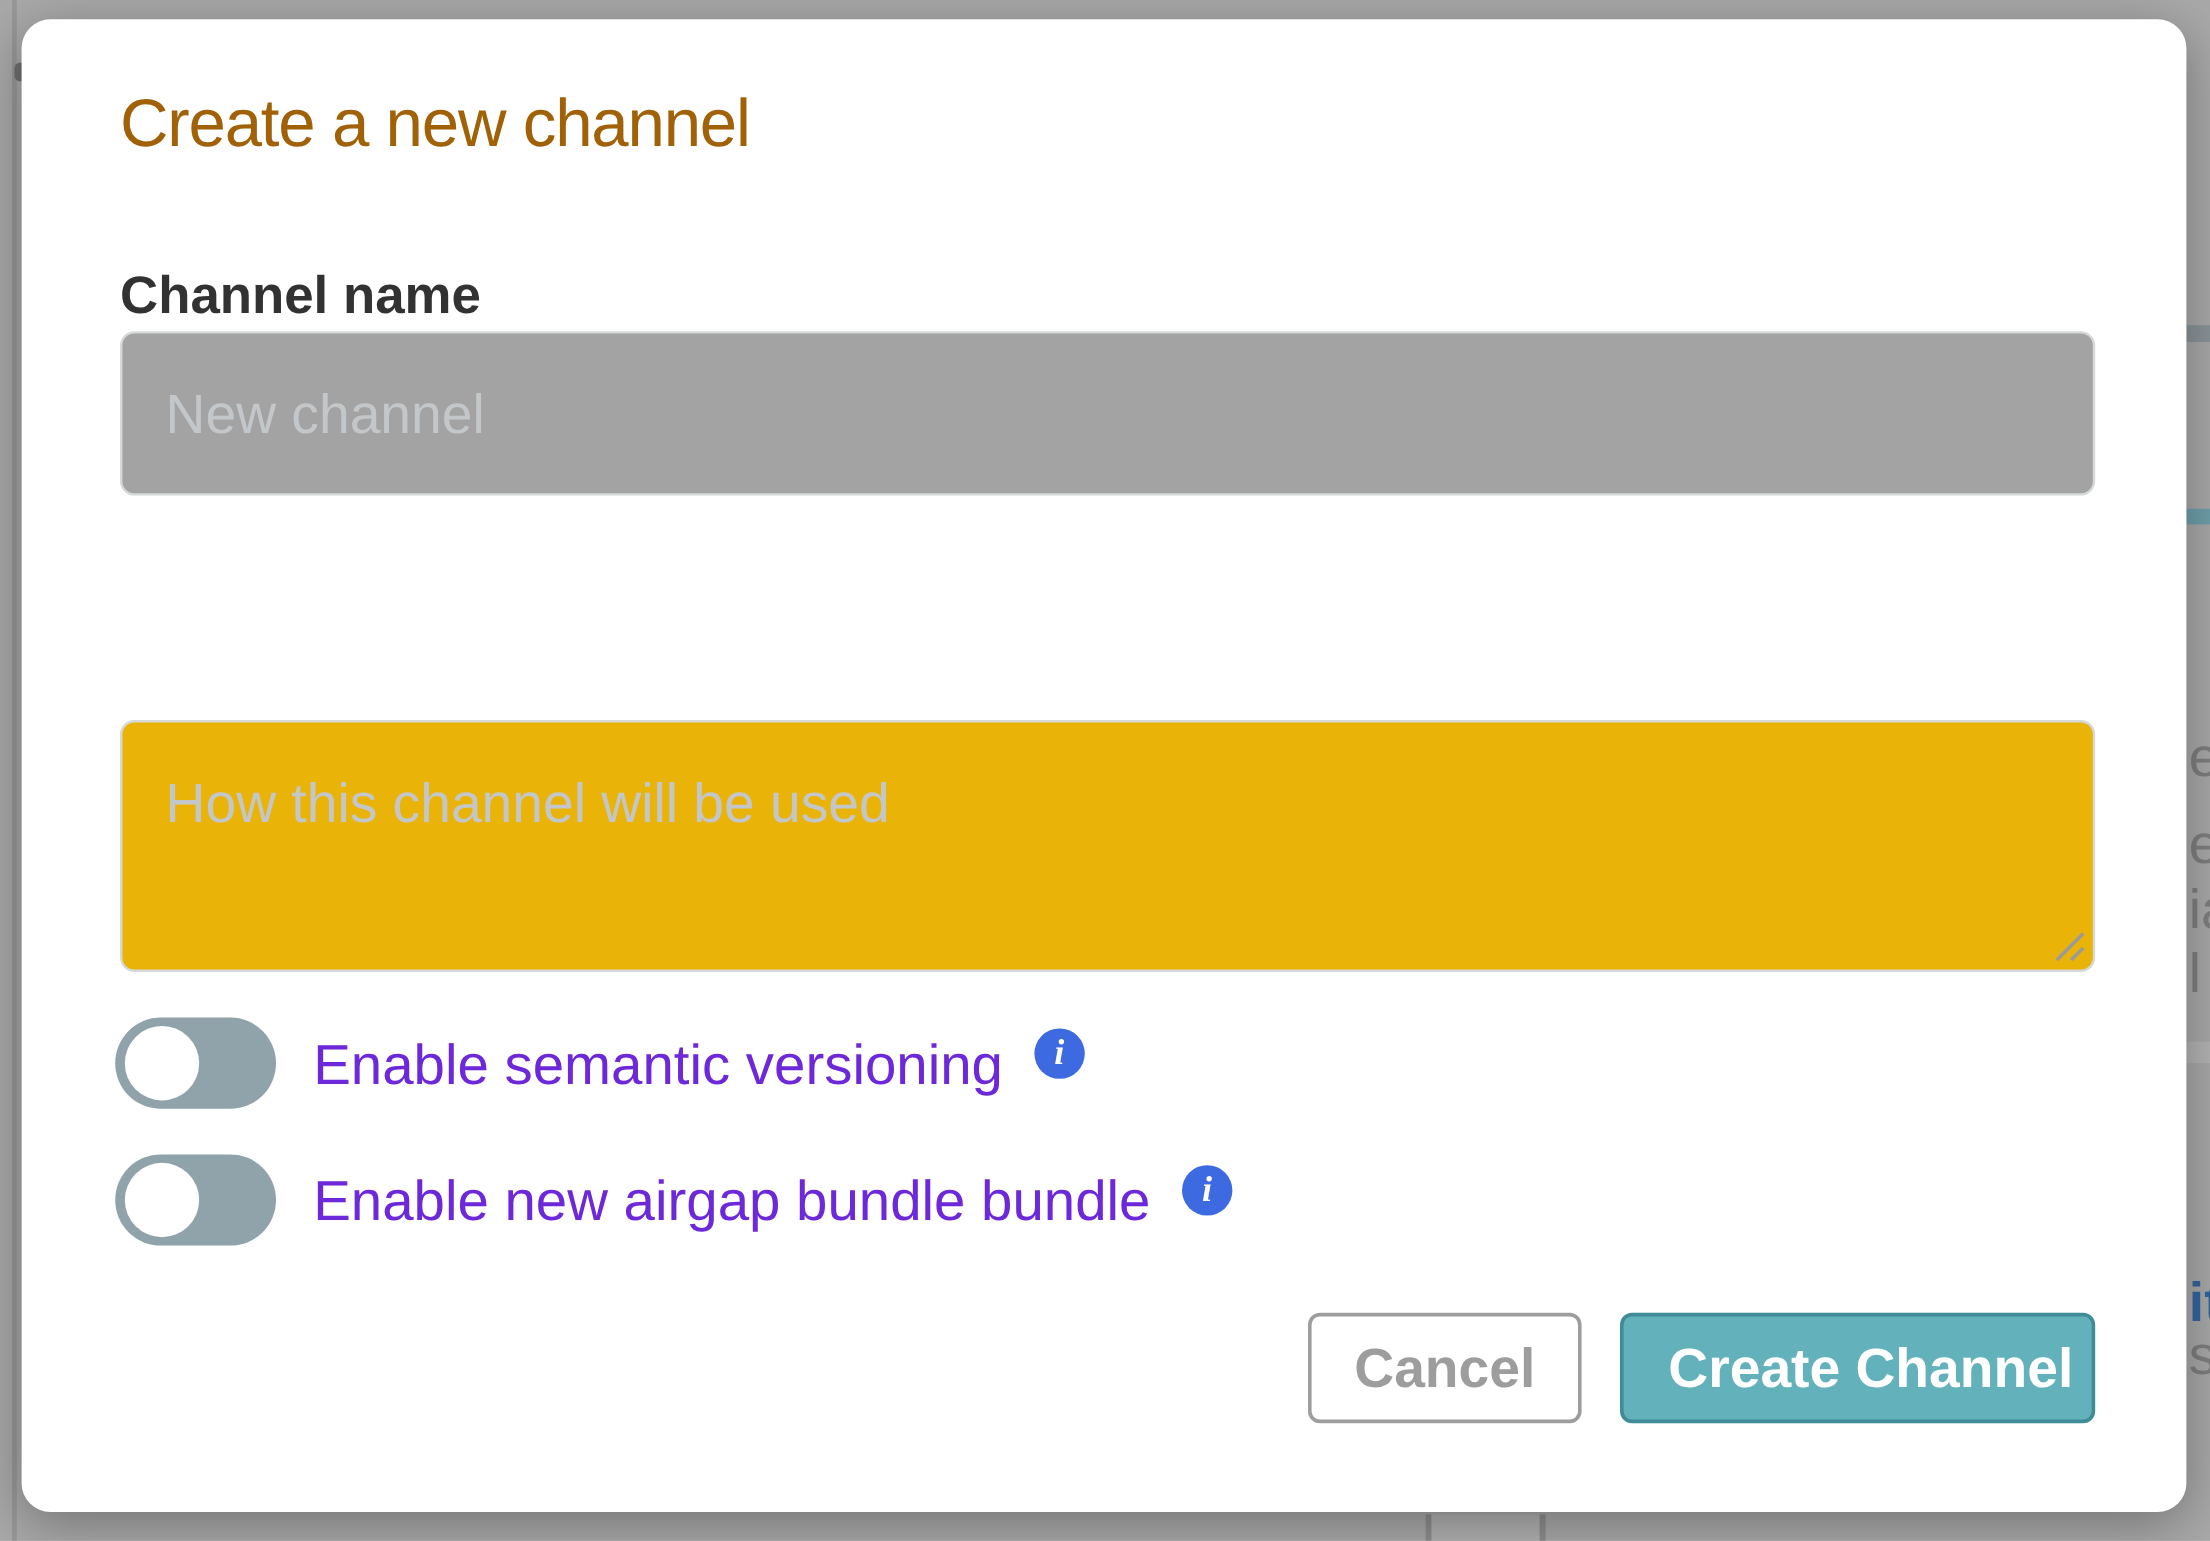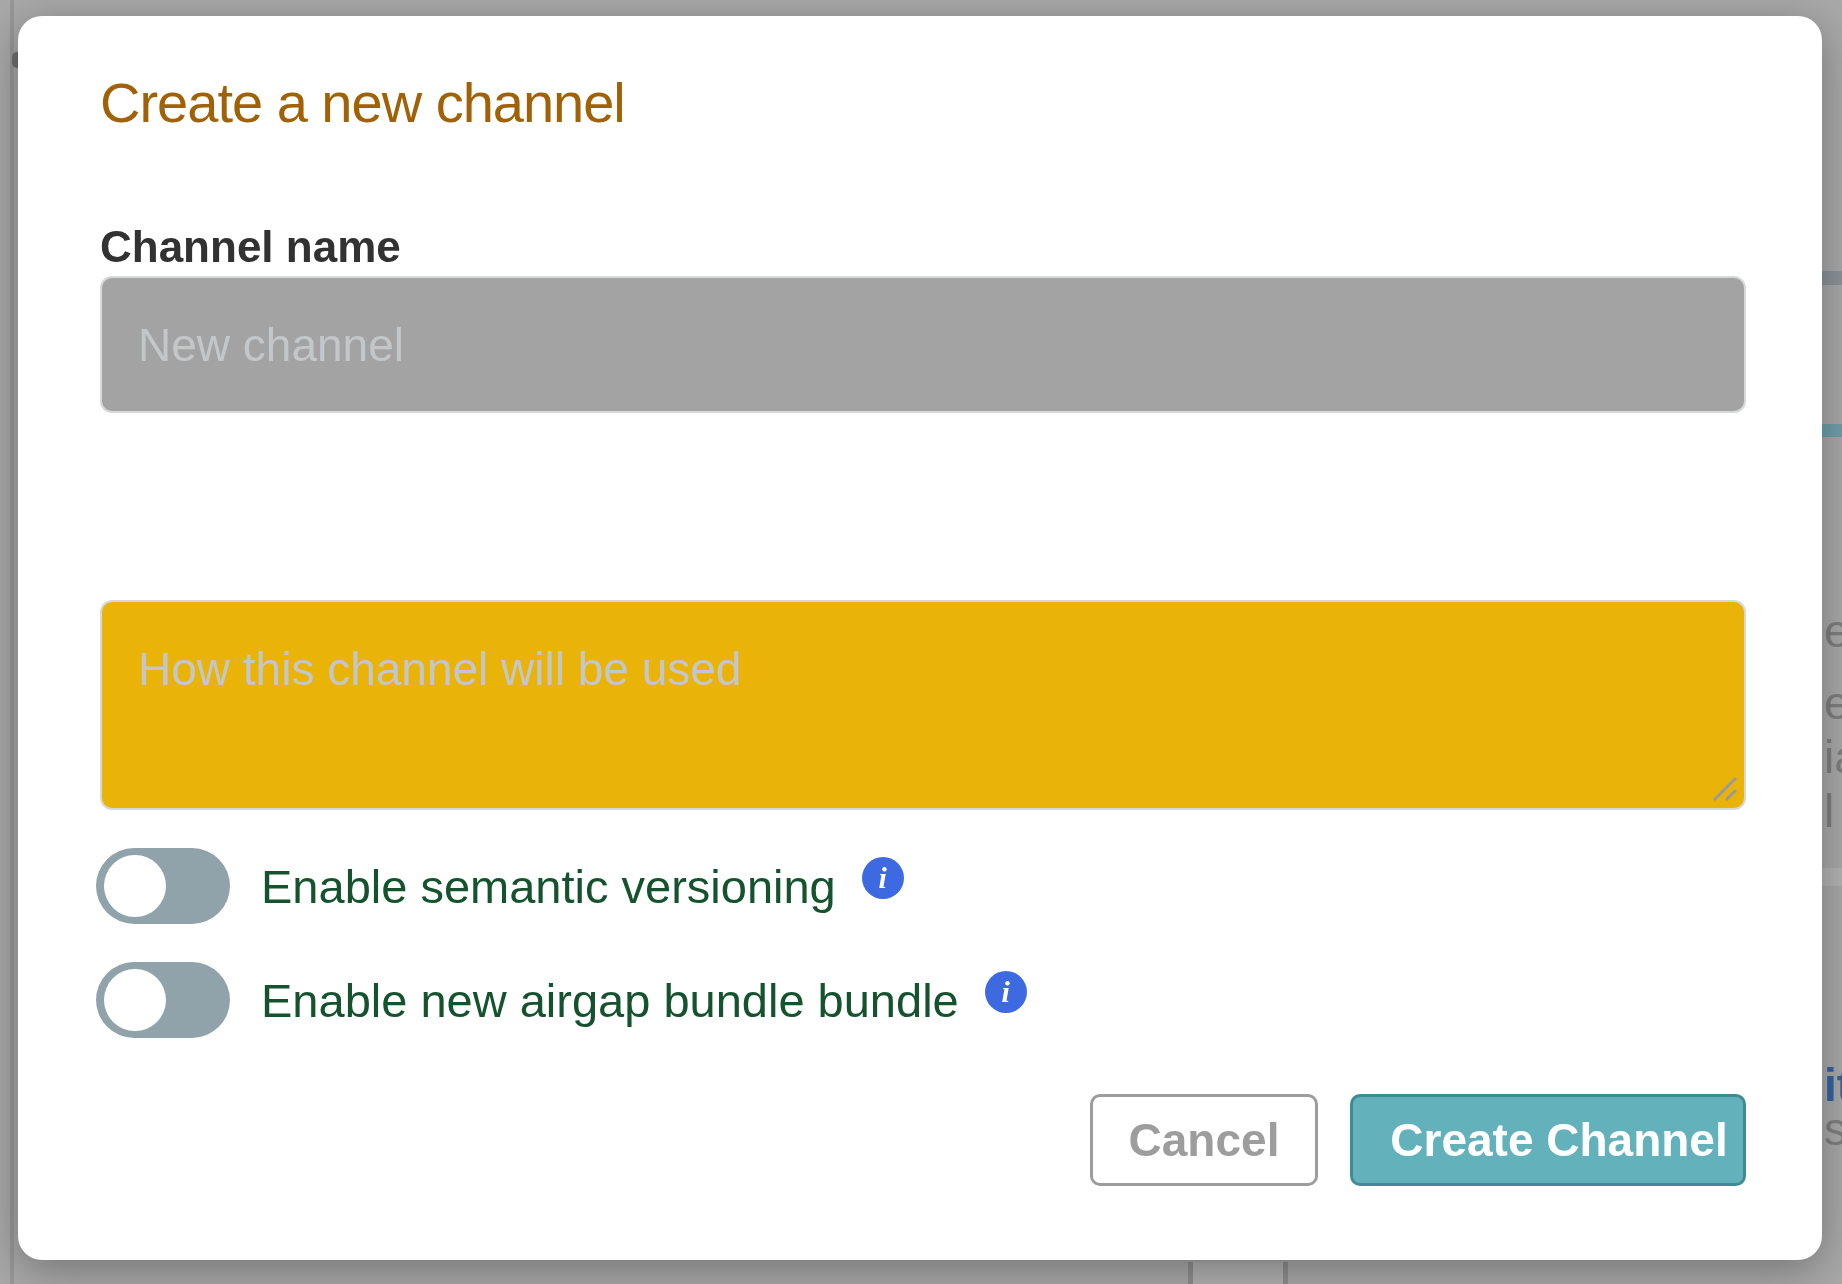--- a/index.html
+++ b/index.html
@@ -64,21 +64,21 @@
   .resize-handle{position:absolute;right:8px;bottom:8px;width:34px;height:34px;cursor:nwse-resize;}
 
   .toggle-row{position:absolute;left:78px;height:76px;display:flex;align-items:center;}
   .row-1{top:832px;}
   .row-2{top:946px;}
   .toggle{
     position:relative;width:134px;height:76px;border-radius:38px;
     background:#90a3ab;flex:0 0 auto;cursor:pointer;
   }
   .knob{position:absolute;left:8px;top:7px;width:62px;height:62px;border-radius:50%;background:#ffffff;}
-  .toggle-label{margin-left:31px;font-size:47px;color:#14532d;line-height:1;}
+  .toggle-label{margin-left:31px;font-size:47px;color:#6d28d9;line-height:1;}
   .info-icon{
     margin-left:26px;width:42px;height:42px;border-radius:50%;background:#3d6ae0;
     color:#ffffff;display:flex;align-items:center;justify-content:center;
     font-family:"Liberation Serif","DejaVu Serif",serif;
     font-size:30px;font-weight:bold;font-style:italic;
     transform:translateY(-8px);cursor:pointer;flex:0 0 auto;
   }
 
   .footer{position:absolute;top:1078px;right:76px;display:flex;gap:32px;}
   .btn{

